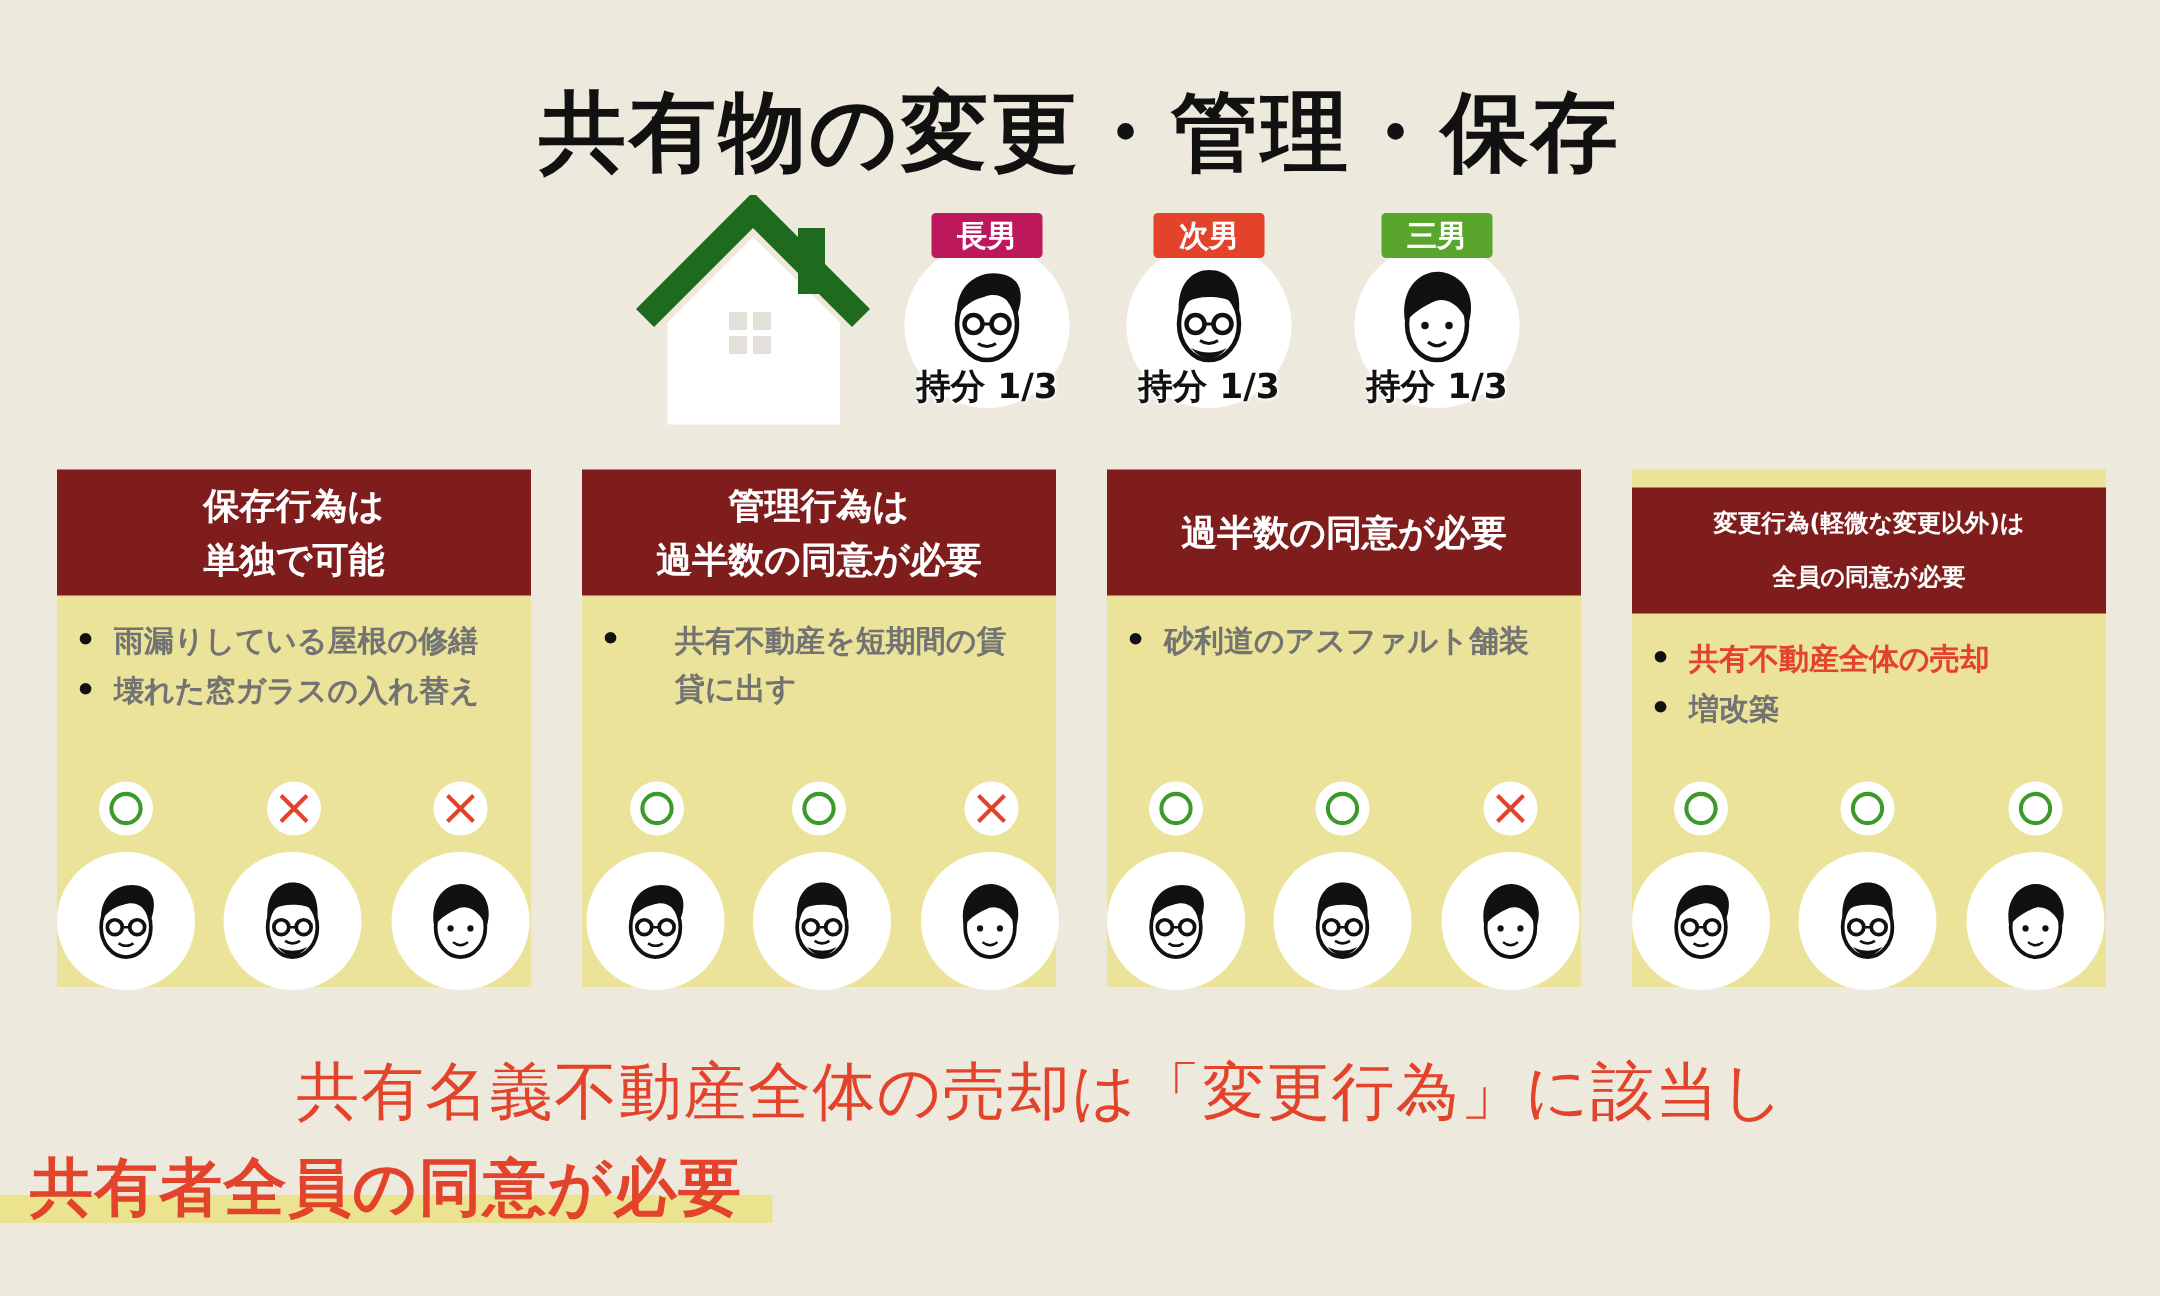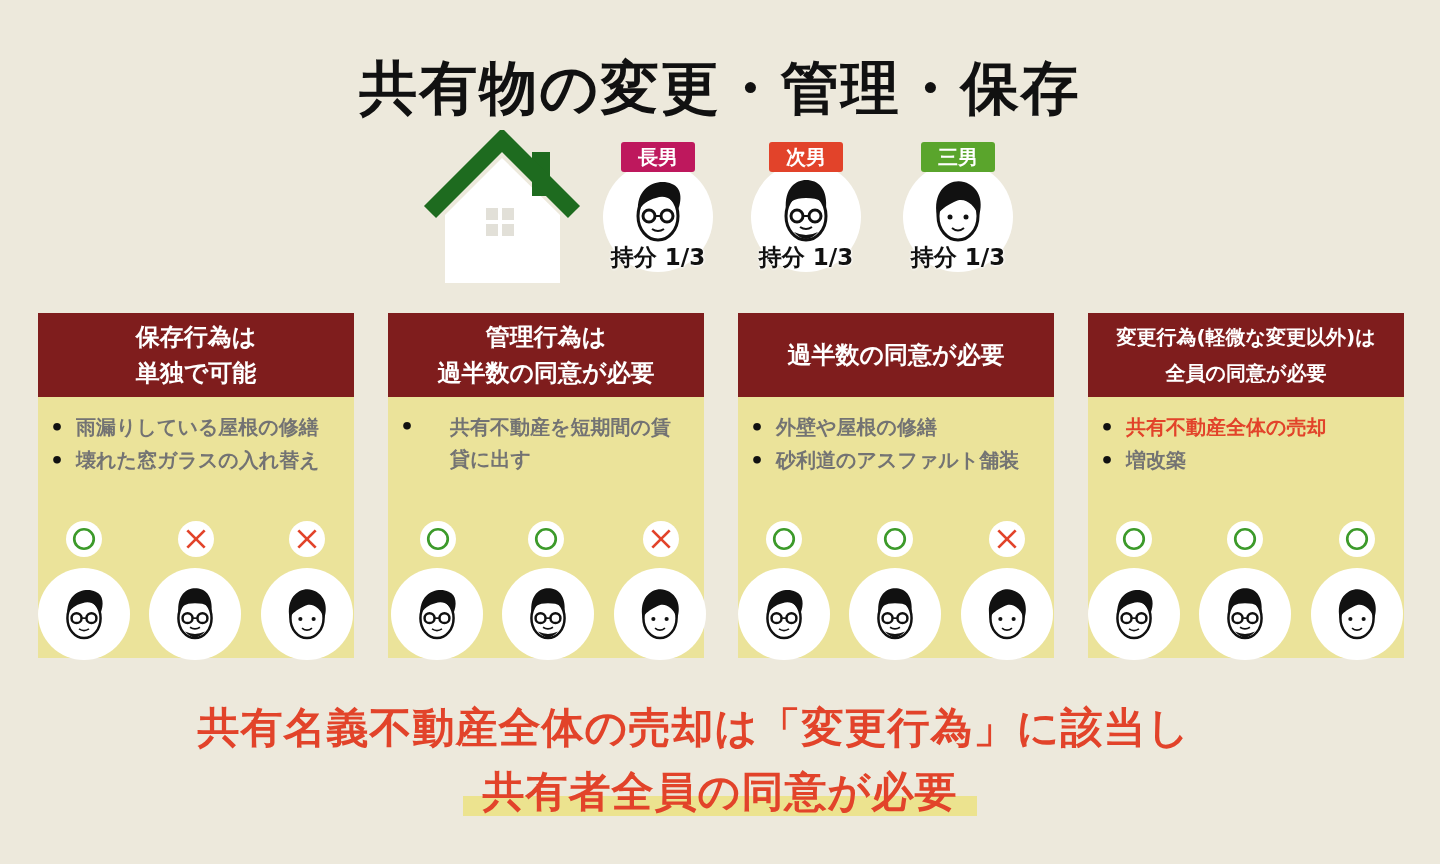--- a/index.html
+++ b/index.html
@@ -45,23 +45,23 @@
   .mark {
     position:absolute; top:0; width:36px; height:36px; border-radius:50%; background:#fff;
     display:flex; align-items:center; justify-content:center;
   }
   .pface {
     position:absolute; top:47px; width:92px; height:92px; border-radius:50%; background:#fff;
     display:flex; align-items:center; justify-content:center;
   }
   .conclusion1 {
     position:absolute; left:0; top:700px; width:1388px; text-align:center;
-    font-size:42px; font-weight:bold; color:#e2432a; letter-spacing:1px;
-  }
-  .conclusion2-wrap { position:absolute; left:0; top:764px; width:1440px; text-align:center; }
+    font-size:42px; font-weight:normal; color:#e2432a; letter-spacing:1px;
+  }
+  .conclusion2-wrap { position:absolute; left:0; top:764px; width:1440px; text-align:left; }
   .conclusion2 {
     display:inline-block; font-size:42px; font-weight:bold; color:#e2432a; letter-spacing:1px;
     background:linear-gradient(to bottom, transparent 58%, #ece38f 58%, #ece38f 92%, transparent 92%);
     padding:0 20px;
   }
 </style>
 </head>
 <body>
 
 <div class="title">共有物の変更・管理・保存</div>
@@ -242,21 +242,20 @@
         </svg>
       </div>
   </div>
 </div>
 
 <div class="card" style="left:738px;">
   <div class="head">
     <span>過半数の同意が必要</span>
   </div>
   <ul>
-    <li>外壁や屋根の修繕</li>
     <li>砂利道のアスファルト舗装</li>
   </ul>
   <div class="marks">
     <div class="mark" style="left:28px;">
         <svg width="26" height="26">
           <use href="#okmark"></use>
         </svg>
       </div>
     <div class="mark" style="left:139px;">
         <svg width="26" height="26">
@@ -280,21 +279,21 @@
       </div>
     <div class="pface" style="left:223px;">
         <svg width="50" height="58">
           <use href="#face3"></use>
         </svg>
       </div>
   </div>
 </div>
 
 <div class="card" style="left:1088px;">
-  <div class="head" style="font-size:20px;">
+  <div class="head" style="font-size:16px;margin-top:12px;">
     <span>変更行為(軽微な変更以外)は</span>
     <span>全員の同意が必要</span>
   </div>
   <ul>
     <li class="red">共有不動産全体の売却</li>
     <li>増改築</li>
   </ul>
   <div class="marks">
     <div class="mark" style="left:28px;">
         <svg width="26" height="26">

